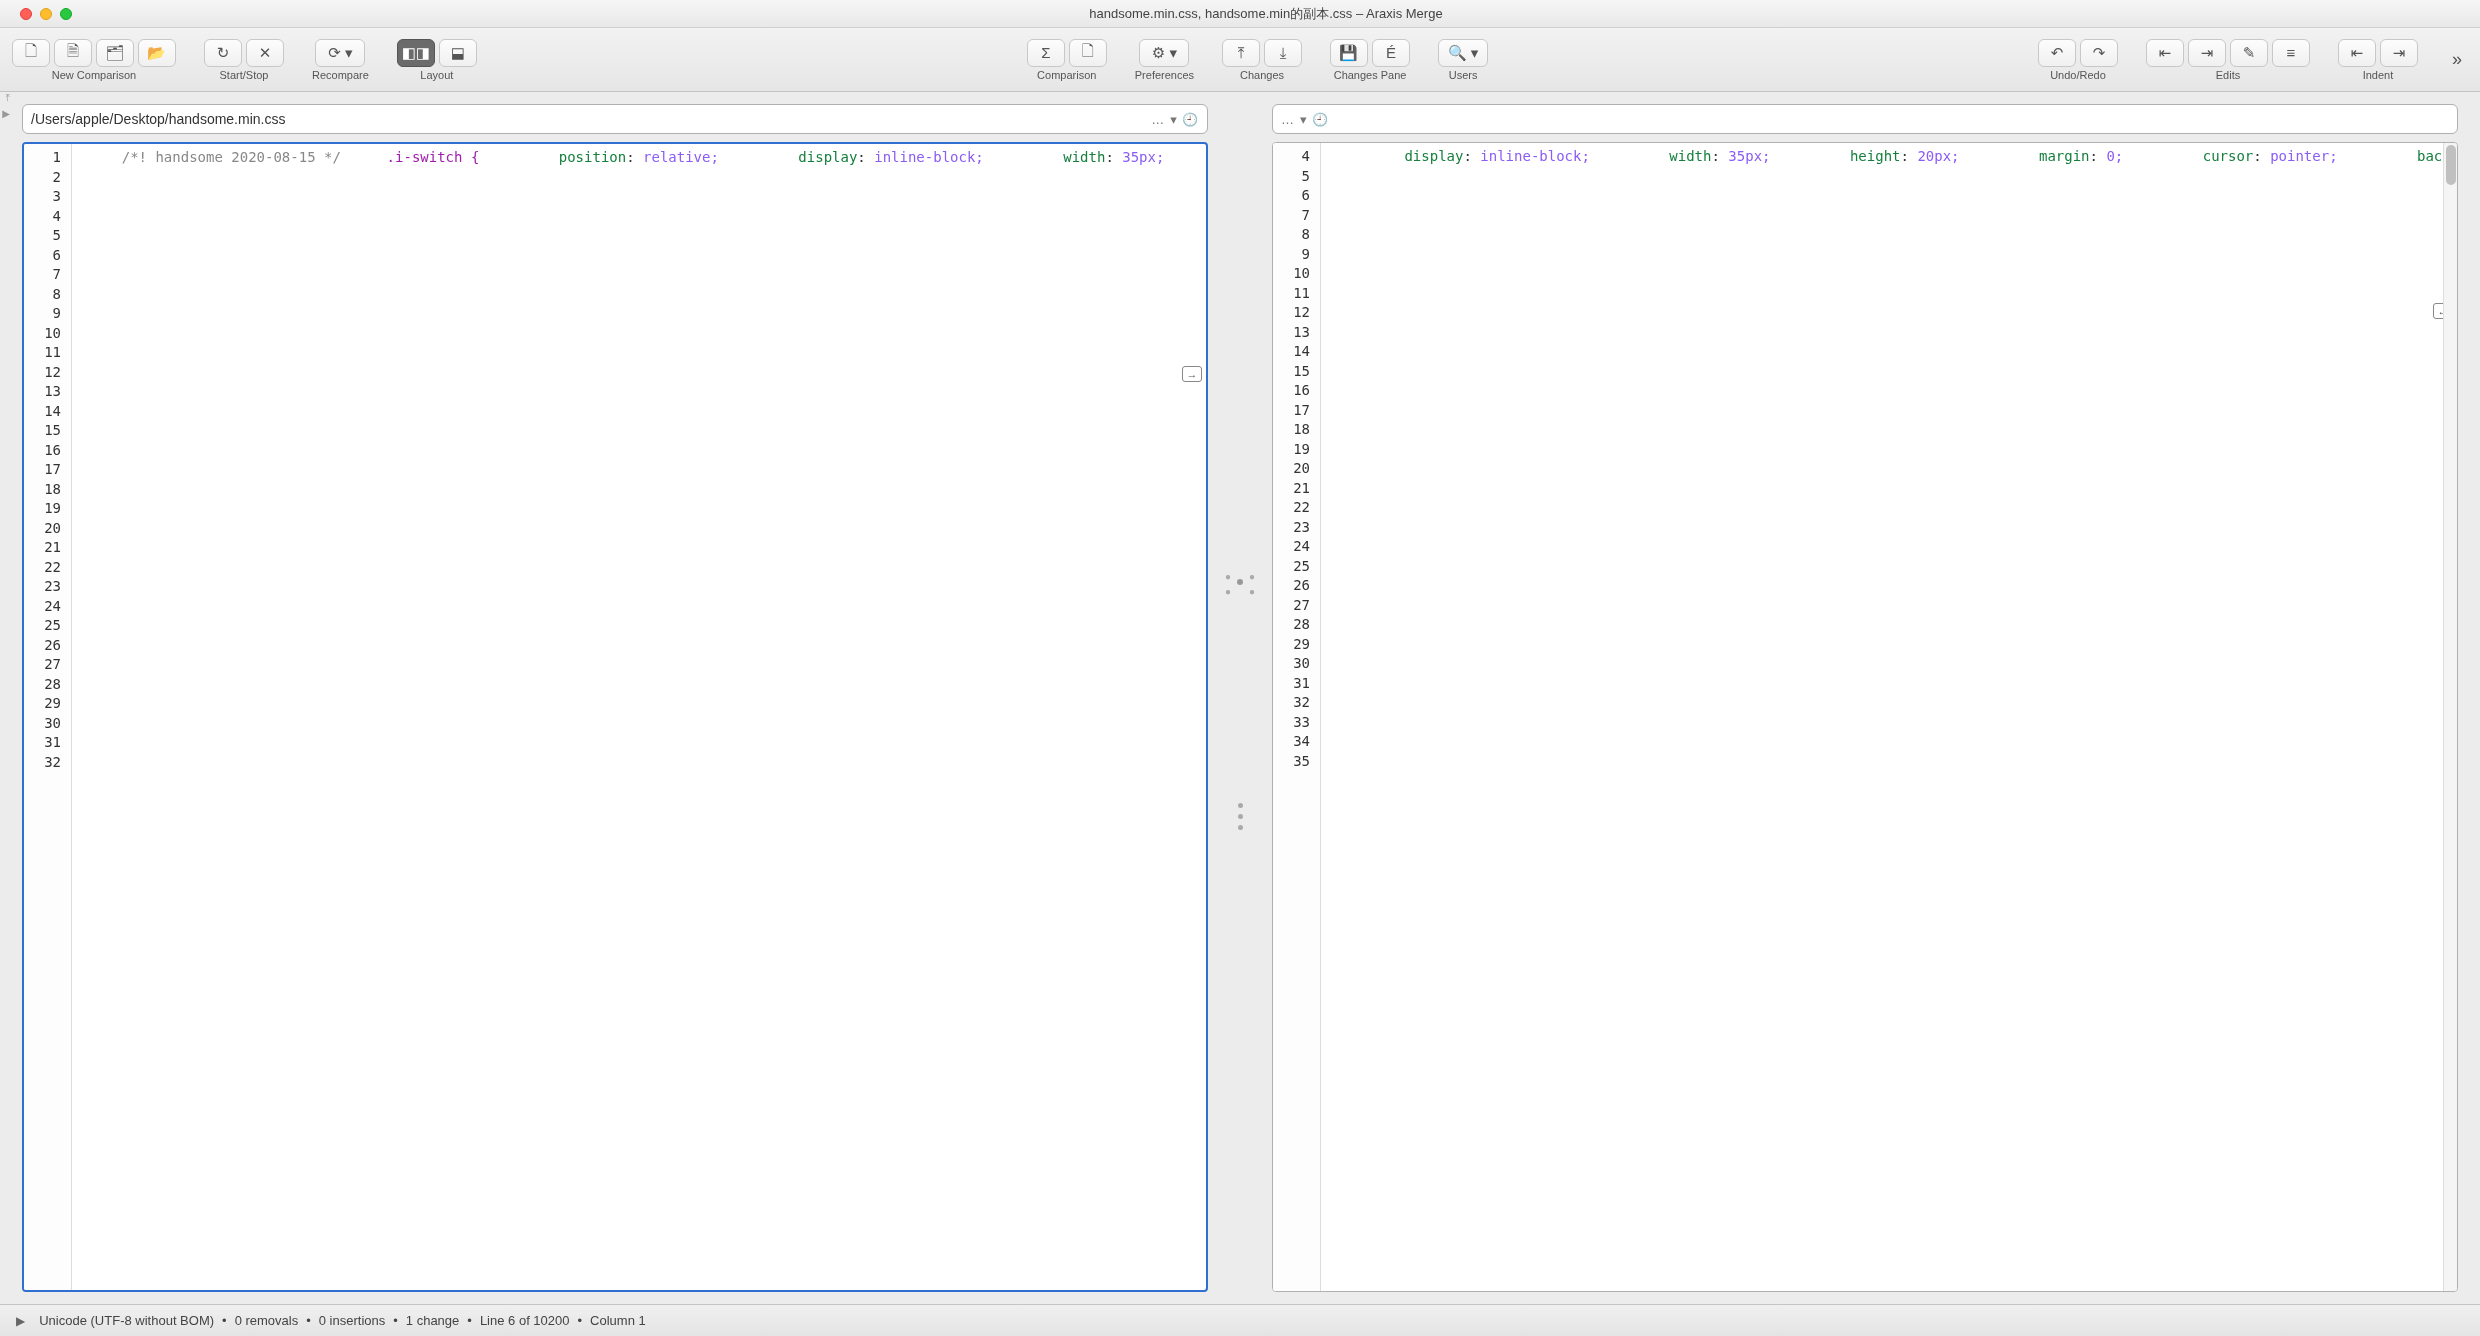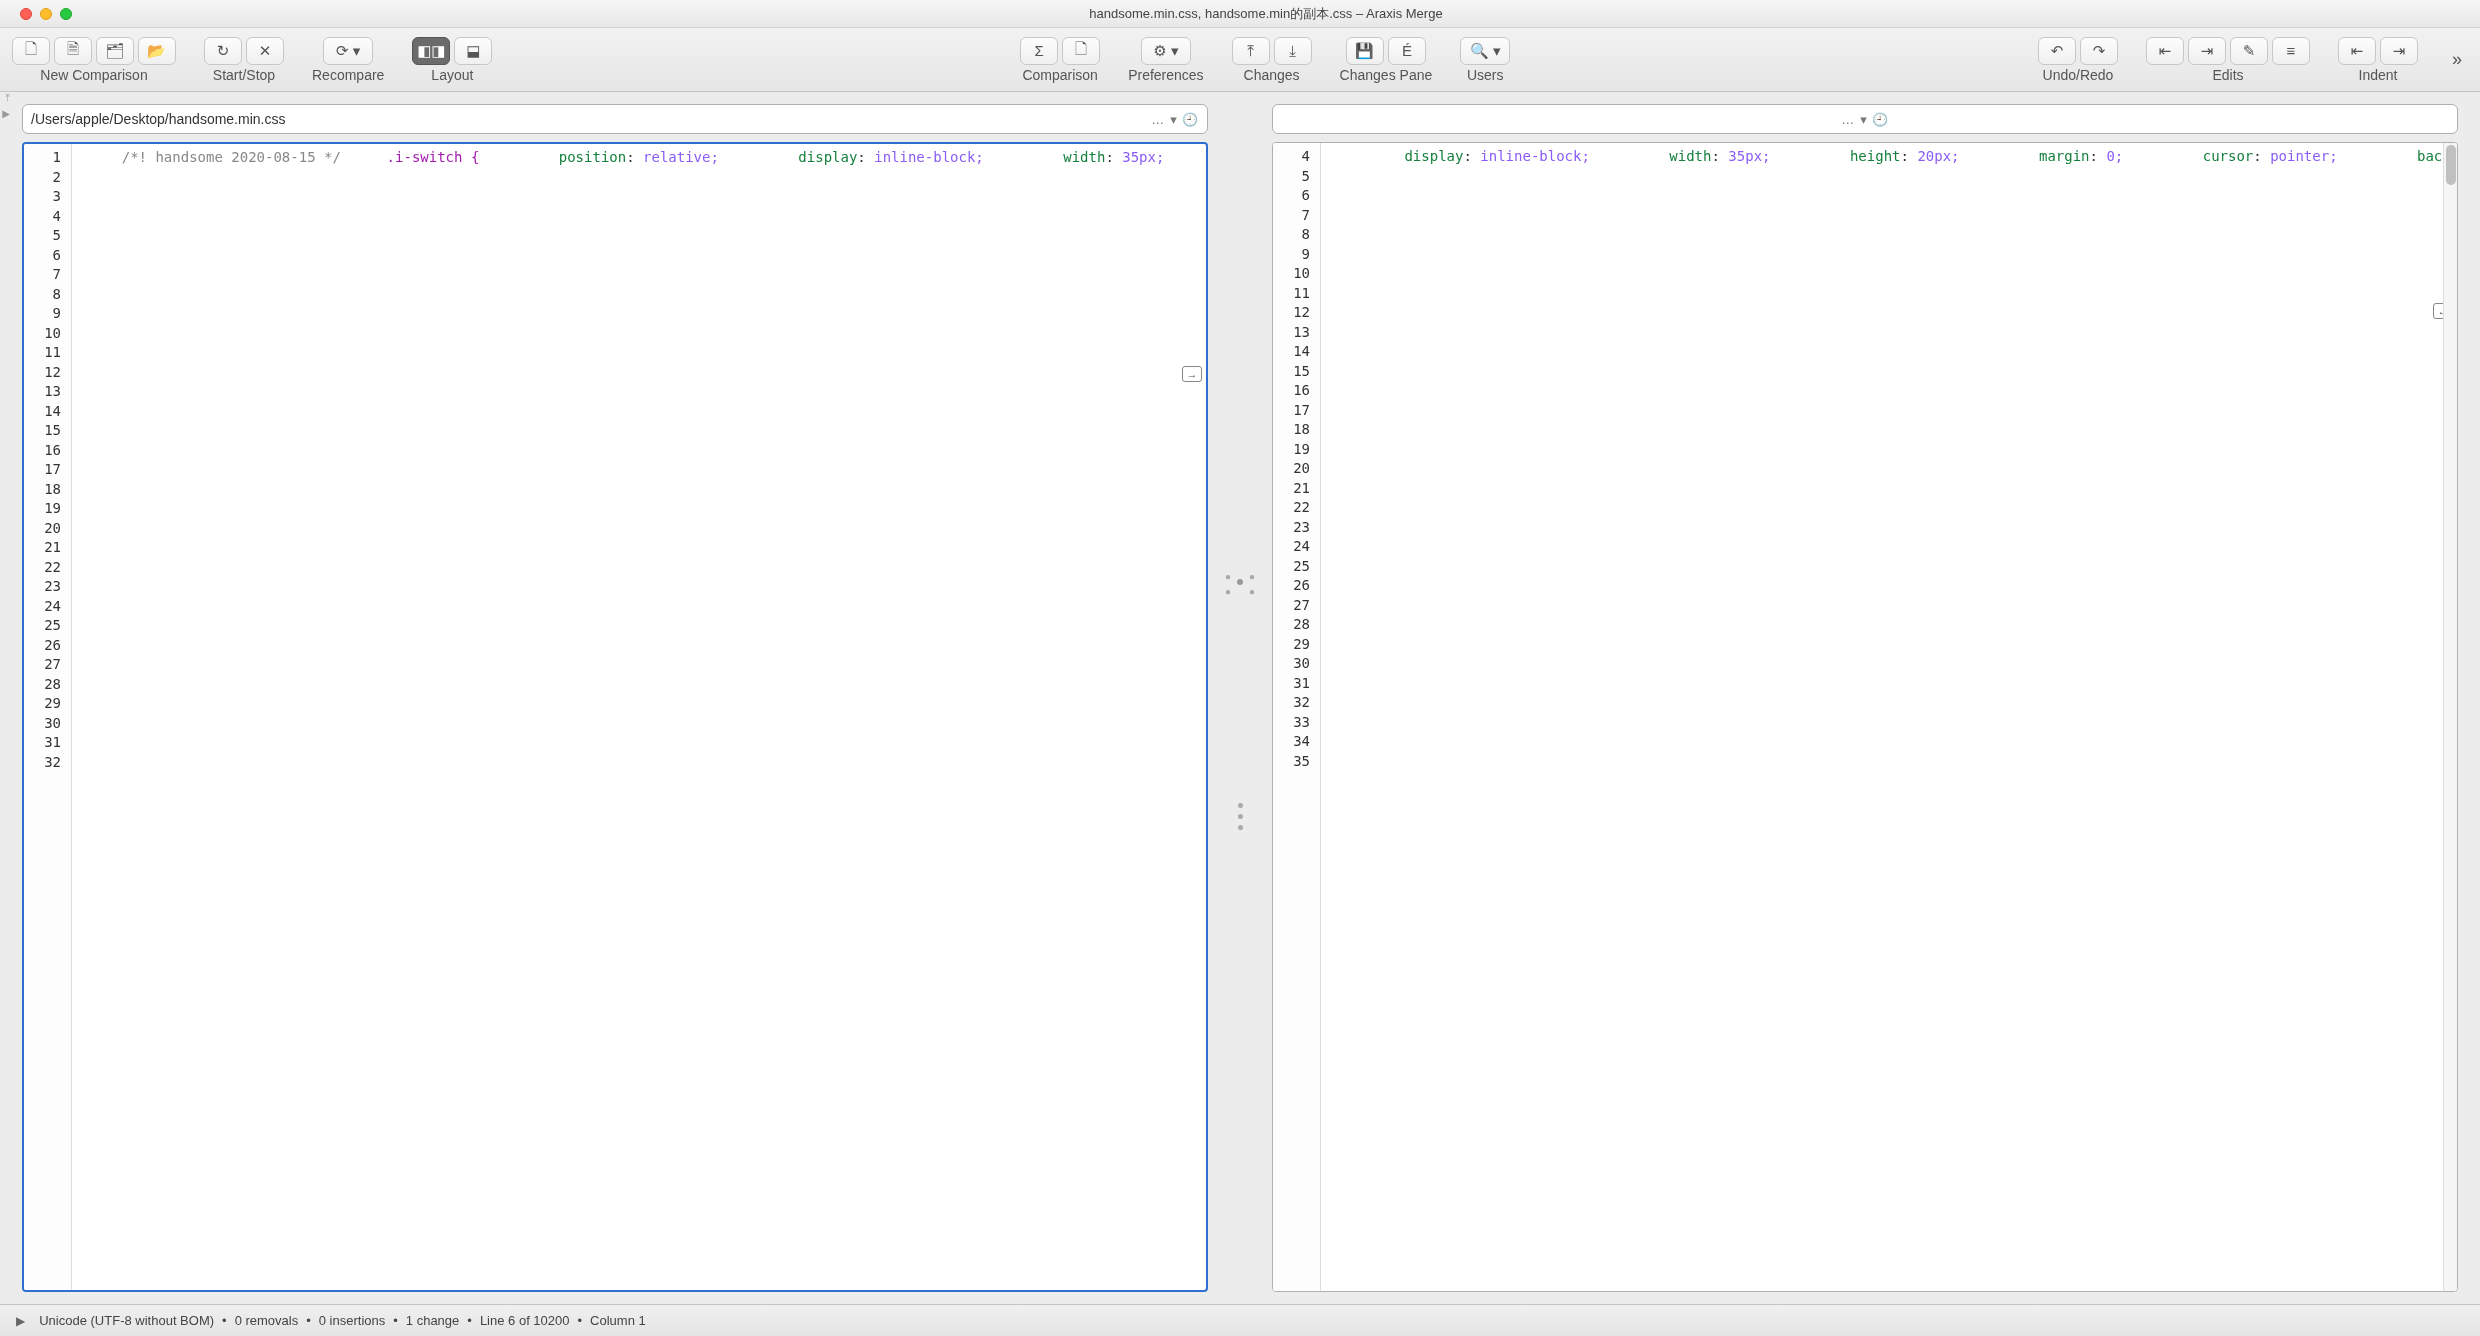--- a/index.html
+++ b/index.html
@@ -40,21 +40,21 @@
       width: 38px; height: 28px;
       background: linear-gradient(#fdfdfd, #f0f0f0);
       border: 1px solid #c8c8c8;
       border-radius: 6px;
       display: flex; align-items: center; justify-content: center;
       font-size: 15px; color: #555;
       cursor: pointer;
     }
     .tool-btn.active { background: #6b6b6b; color: #fff; border-color: #555; }
     .tool-btn.wide { width: 50px; }
-    .tool-label { font-size: 14px; color: #555; }
+    .tool-label { font-size: 11px; color: #555; }
     .toolbar-spacer { flex: 1; }
     .overflow { font-size: 18px; color: #555; cursor: pointer; padding: 0 6px; }
 
     .main-area {
       display: flex;
       height: calc(100% - 28px - 64px - 32px);
       background: #ececec;
     }
     .pane {
       flex: 1;
@@ -78,21 +78,20 @@
     .path-bar {
       display: flex;
       align-items: center;
       background: #fff;
       border: 1px solid #b0b0b0;
       border-radius: 6px;
       height: 30px;
       padding: 0 8px;
       margin-bottom: 8px;
       gap: 6px;
-      justify-content: center;
     }
     .path-text { flex: 1; font-size: 14px; color: #333; white-space: nowrap; overflow: hidden; }
     .path-icons { display: flex; align-items: center; gap: 6px; color: #777; }
 
     .editor {
       flex: 1;
       background: #fff;
       border: 1px solid #b0b0b0;
       border-radius: 4px;
       display: flex;

